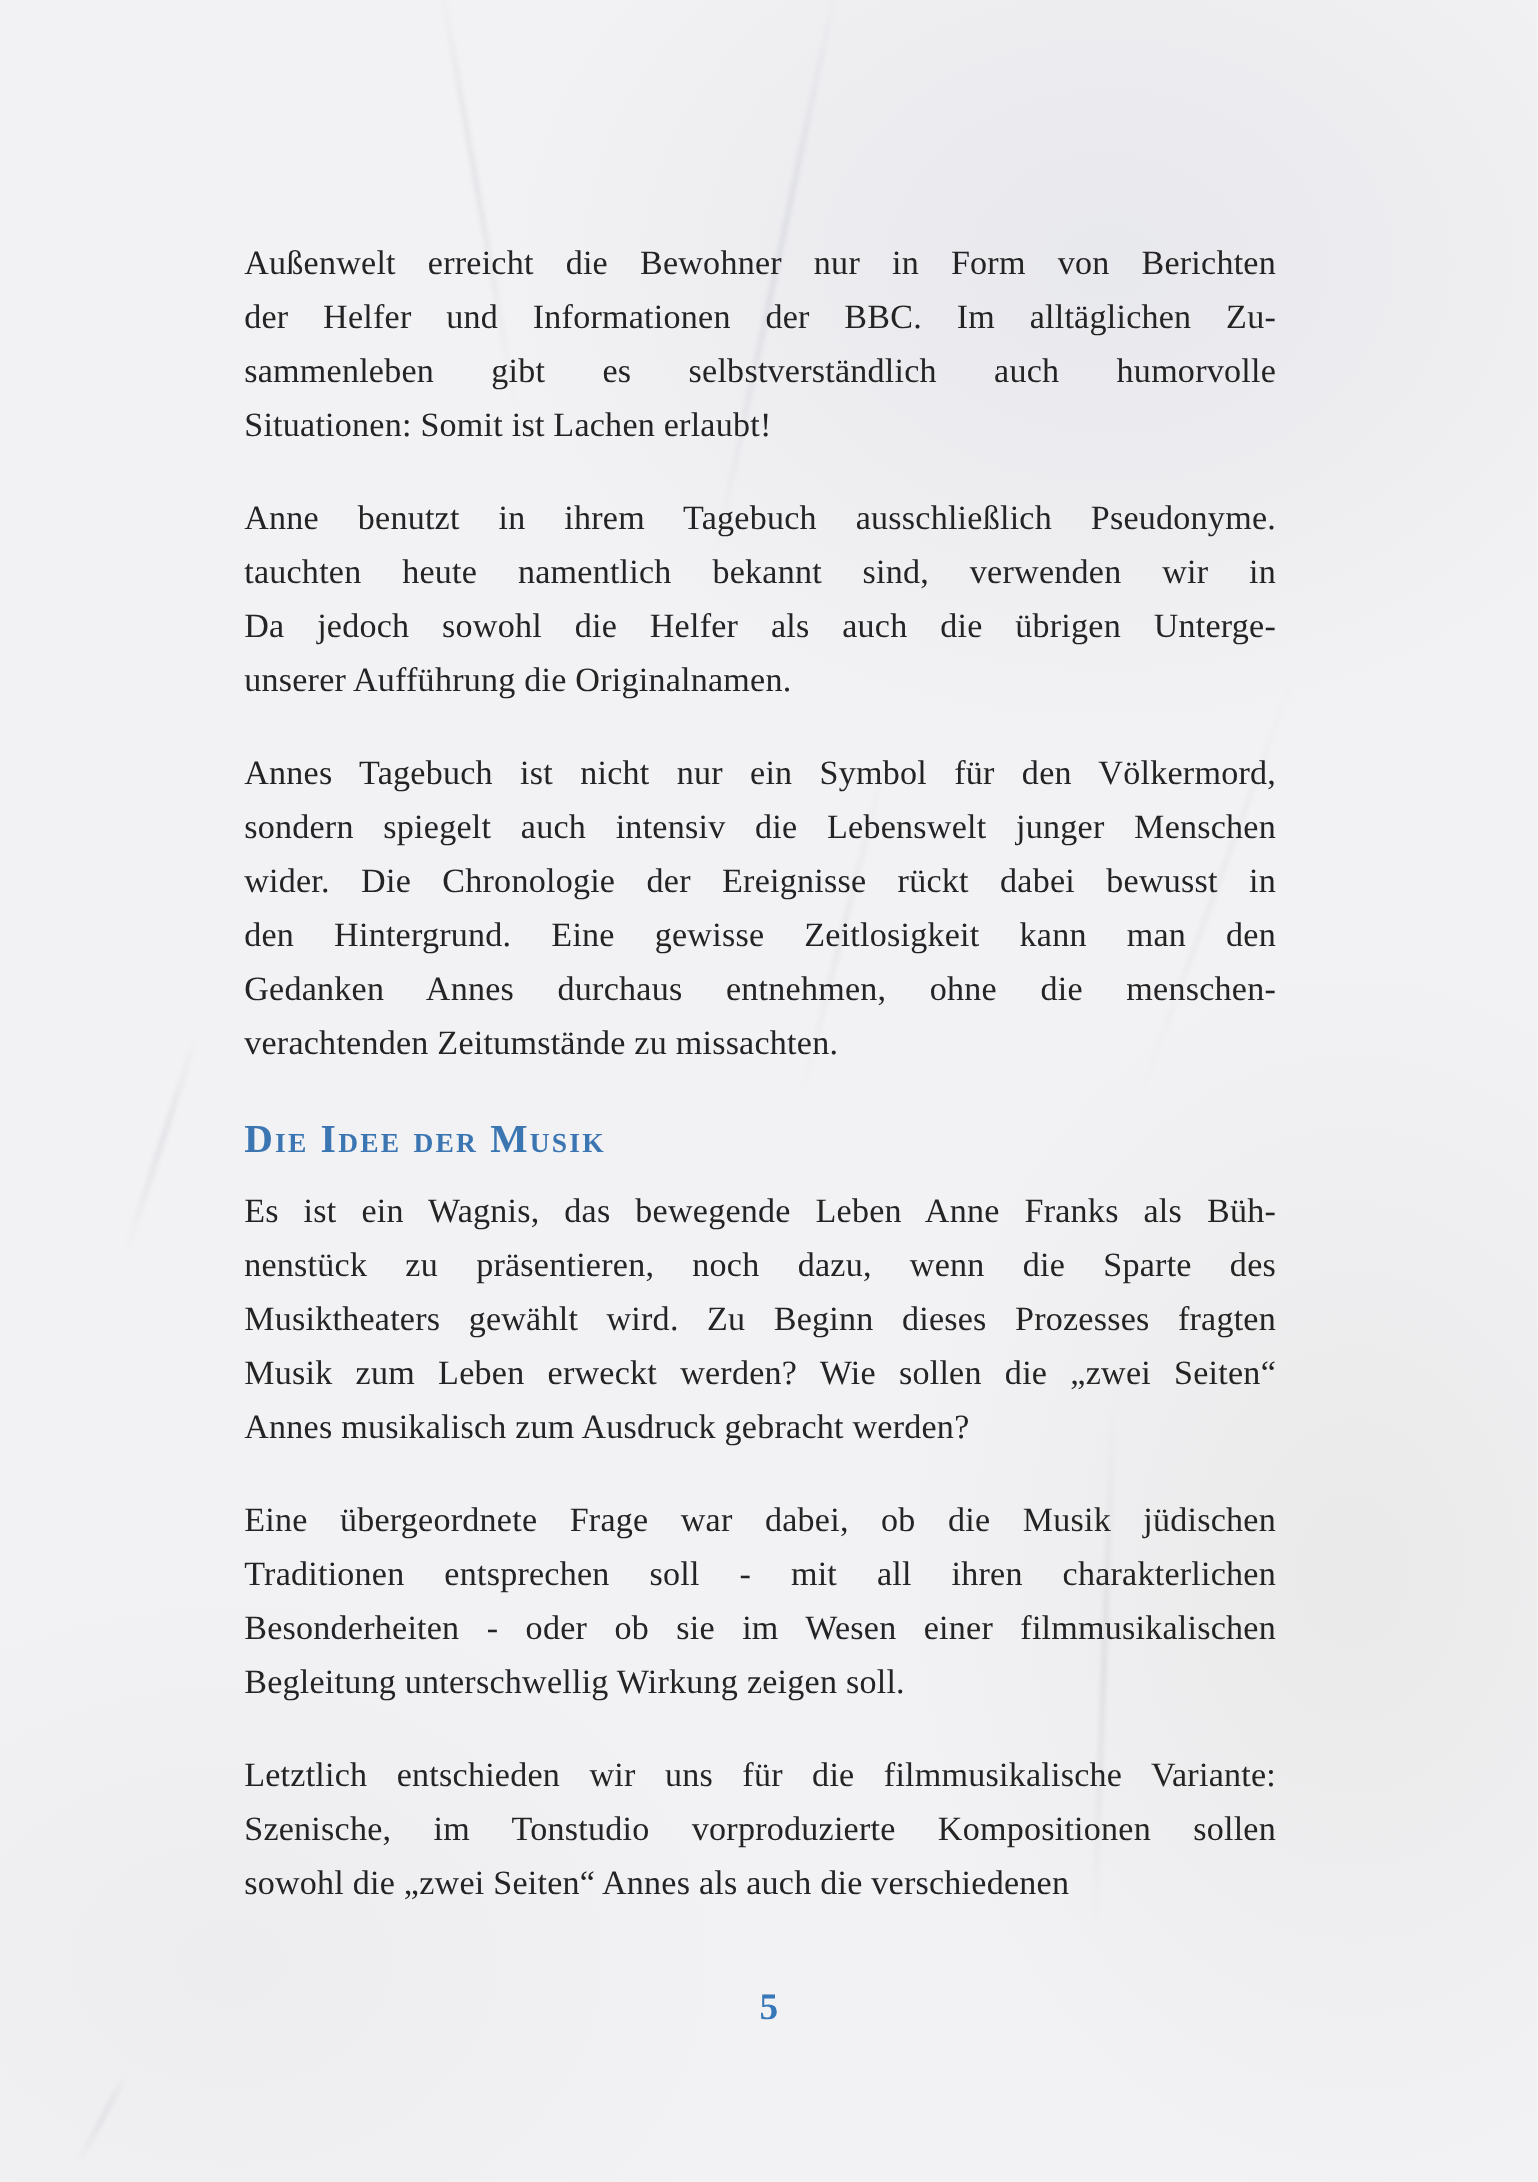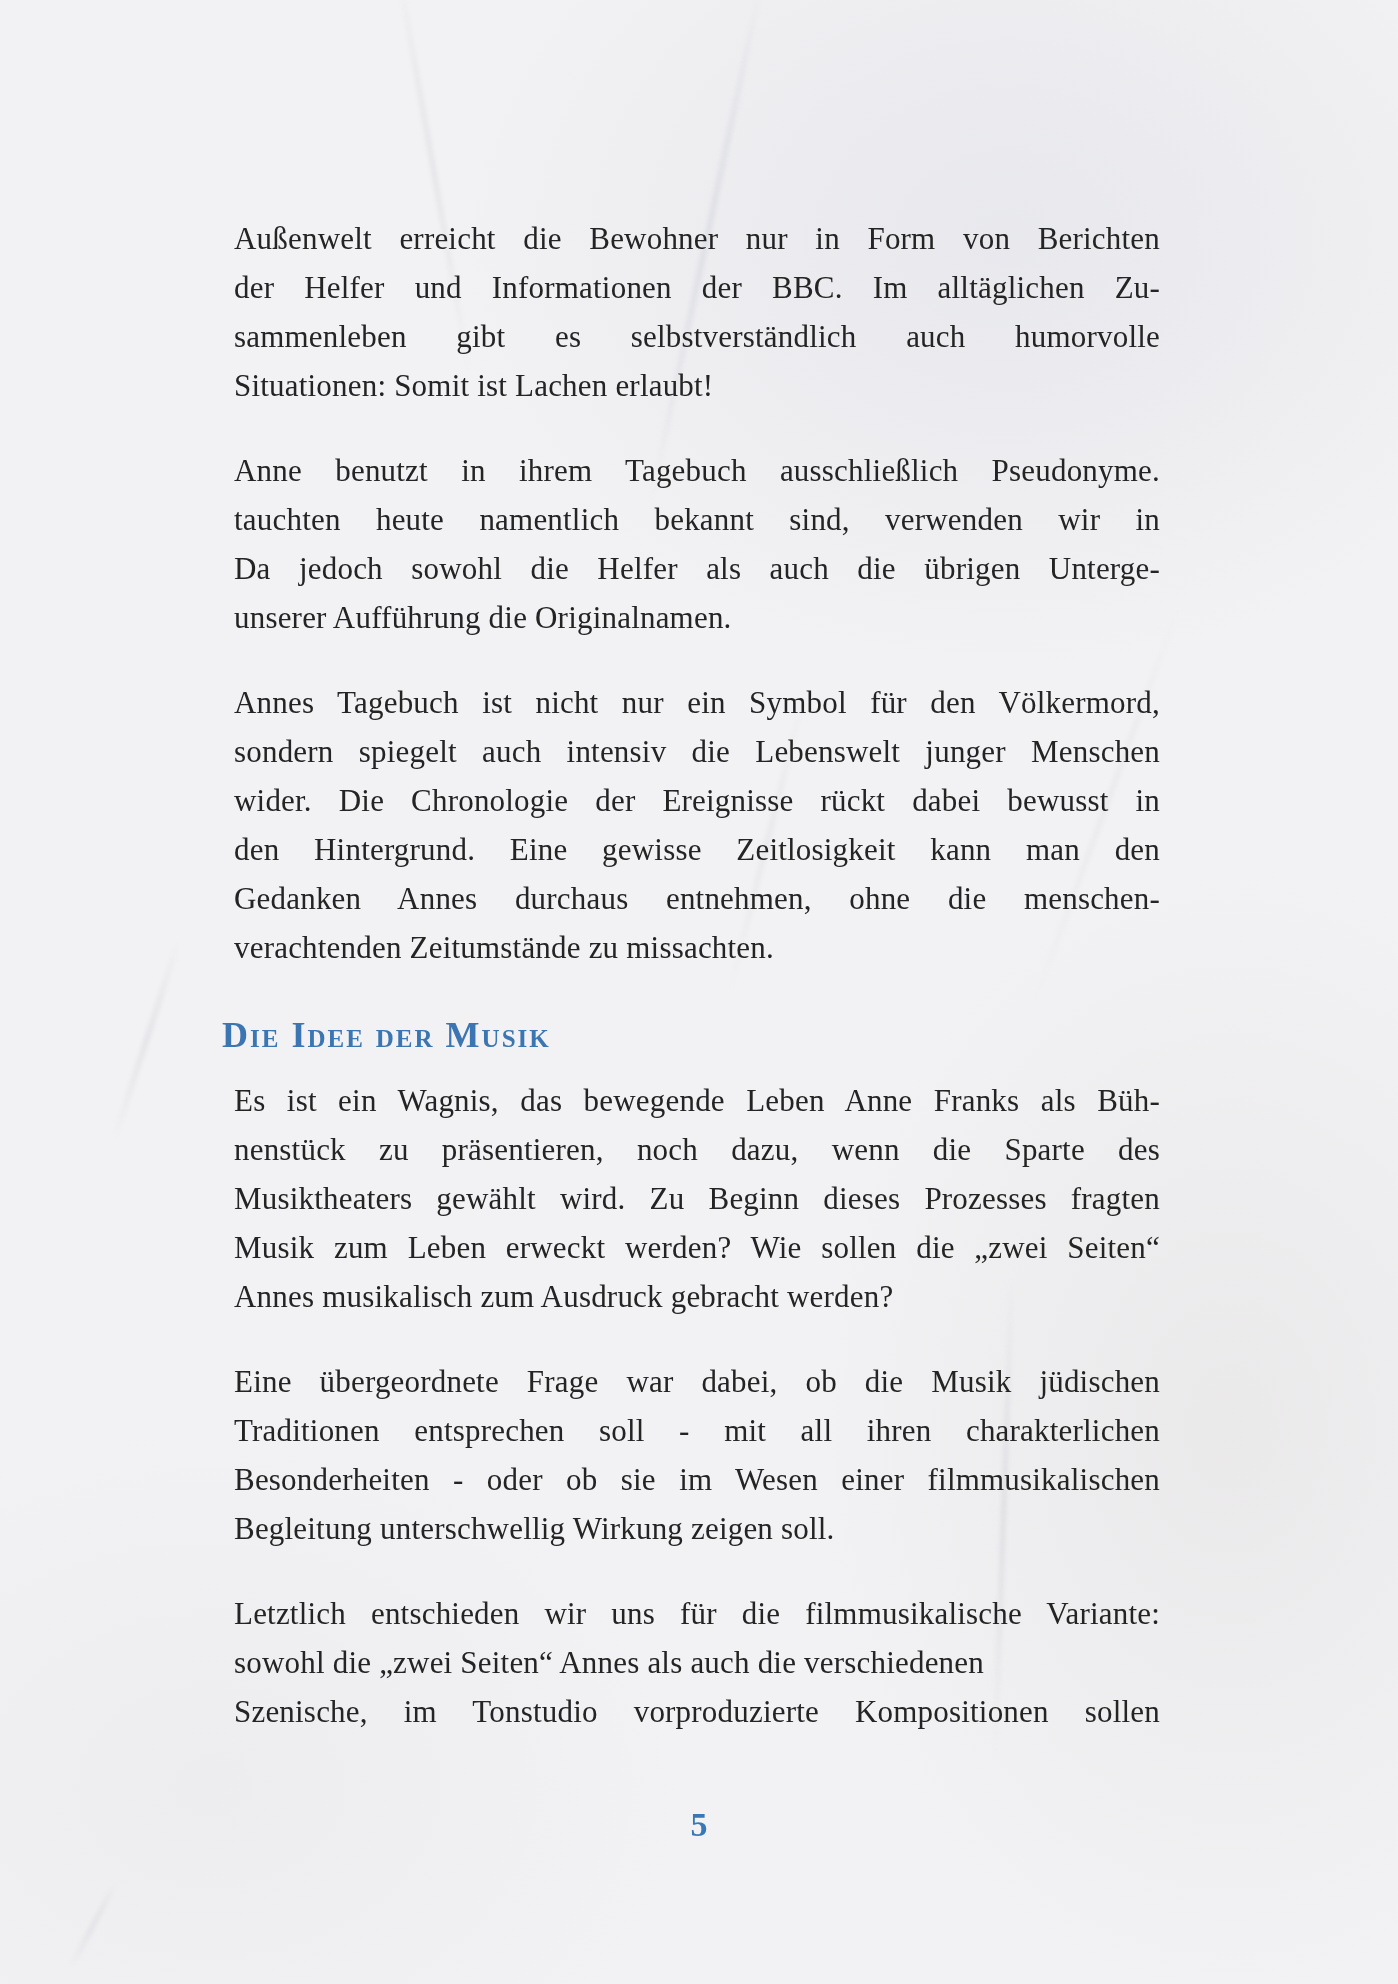--- a/index.html
+++ b/index.html
@@ -40,21 +40,21 @@
   .vein-6 { top: 1878px; left: 92px;   height: 95px;  transform: rotate(28deg);  opacity: .60; width: 2px; }
   .vein-7 { top: 590px;  left: 1105px; height: 430px; transform: rotate(20deg);  opacity: .25; }
 
   .text-column {
     position: absolute;
     left: 222px;
     top: 214px;
     width: 938px;
   }
   .para {
-    margin: 0 0 36px 12px;
+    margin: 0 0 36px 0;
     font-size: 31px;
     line-height: 49px;
     color: #242424;
     letter-spacing: 0.2px;
   }
   .para .line {
     text-align: justify;
     text-align-last: justify;
     text-justify: inter-word;
     white-space: normal;
@@ -127,19 +127,19 @@
         <div class="line last">Annes musikalisch zum Ausdruck gebracht werden?</div>
       </div>
       <div class="para">
         <div class="line">Eine übergeordnete Frage war dabei, ob die Musik jüdischen</div>
         <div class="line">Traditionen entsprechen soll - mit all ihren charakterlichen</div>
         <div class="line">Besonderheiten - oder ob sie im Wesen einer filmmusikalischen</div>
         <div class="line last">Begleitung unterschwellig Wirkung zeigen soll.</div>
       </div>
       <div class="para">
         <div class="line">Letztlich entschieden wir uns für die filmmusikalische Variante:</div>
+        <div class="line">Szenische, im Tonstudio vorproduzierte Kompositionen sollen</div>
         <div class="line last">sowohl die „zwei Seiten“ Annes als auch die verschiedenen</div>
-        <div class="line">Szenische, im Tonstudio vorproduzierte Kompositionen sollen</div>
       </div>
     </div>
 
   <div class="page-number">5</div>
 </div>
 
 </body></html>

